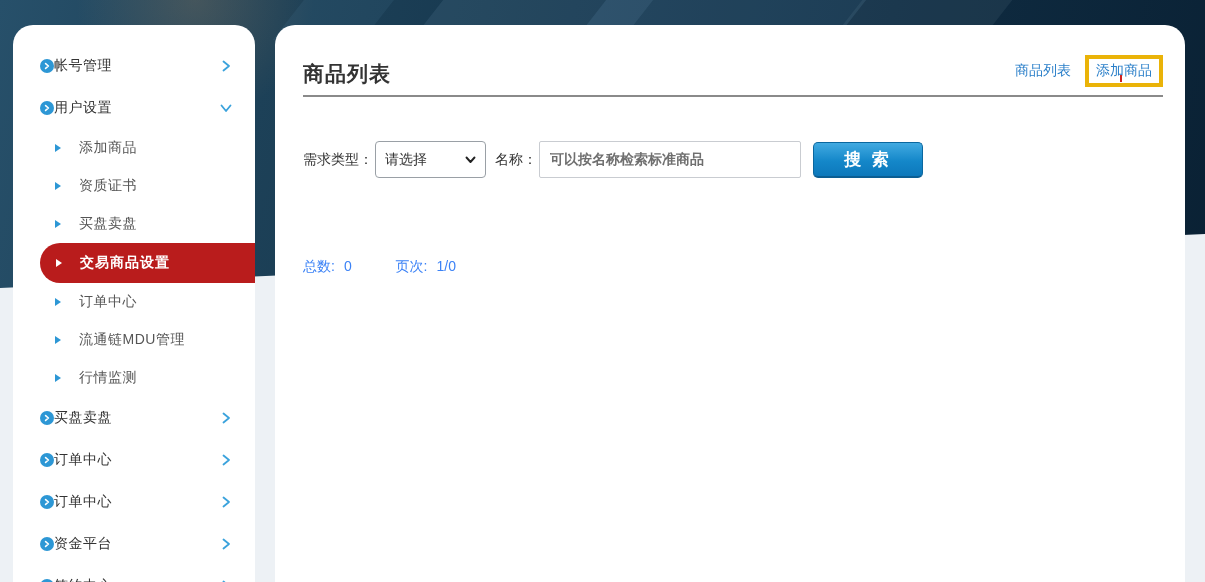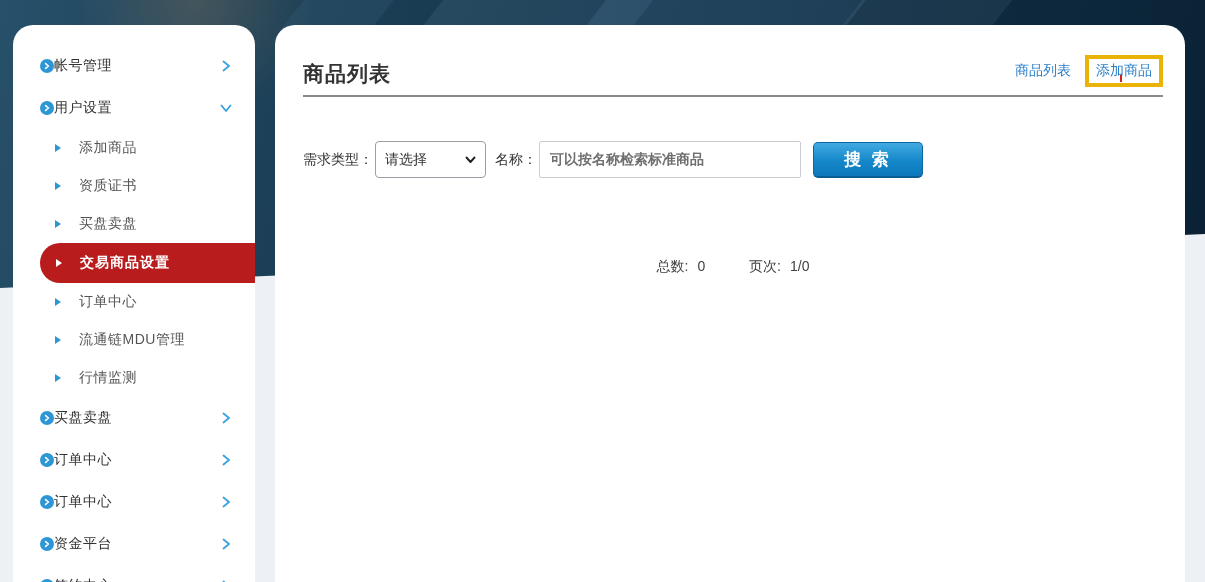--- a/index.html
+++ b/index.html
@@ -94,21 +94,21 @@
   .name-input::placeholder { color:#6f6f6f; font-weight:bold; opacity:1; }
   .search-btn {
     width:110px; height:36px; margin-left:12px;
     background:linear-gradient(#41aae1,#1487c9 55%,#0d78bb);
     border:1px solid #0a679f; border-bottom:2px solid #0b5e93; border-radius:5px;
     color:#fff; font-size:17px; font-weight:bold; letter-spacing:3px;
     font-family:"Liberation Sans","DejaVu Sans",sans-serif; cursor:pointer;
   }
 
   
-  .stats { margin-top:80px; text-align:center; font-size:14px; color:#404040; }
+  .stats { margin-top:80px; font-size:14px; color:#3b82f6; }
   .stats .grp { display:inline-block; }
   .stats .grp + .grp { margin-left:40px; }
   .stats .val { margin-left:9px; }
 
   svg { display:block; }
 </style>
 </head>
 <body>
 
 <div class="bg">

